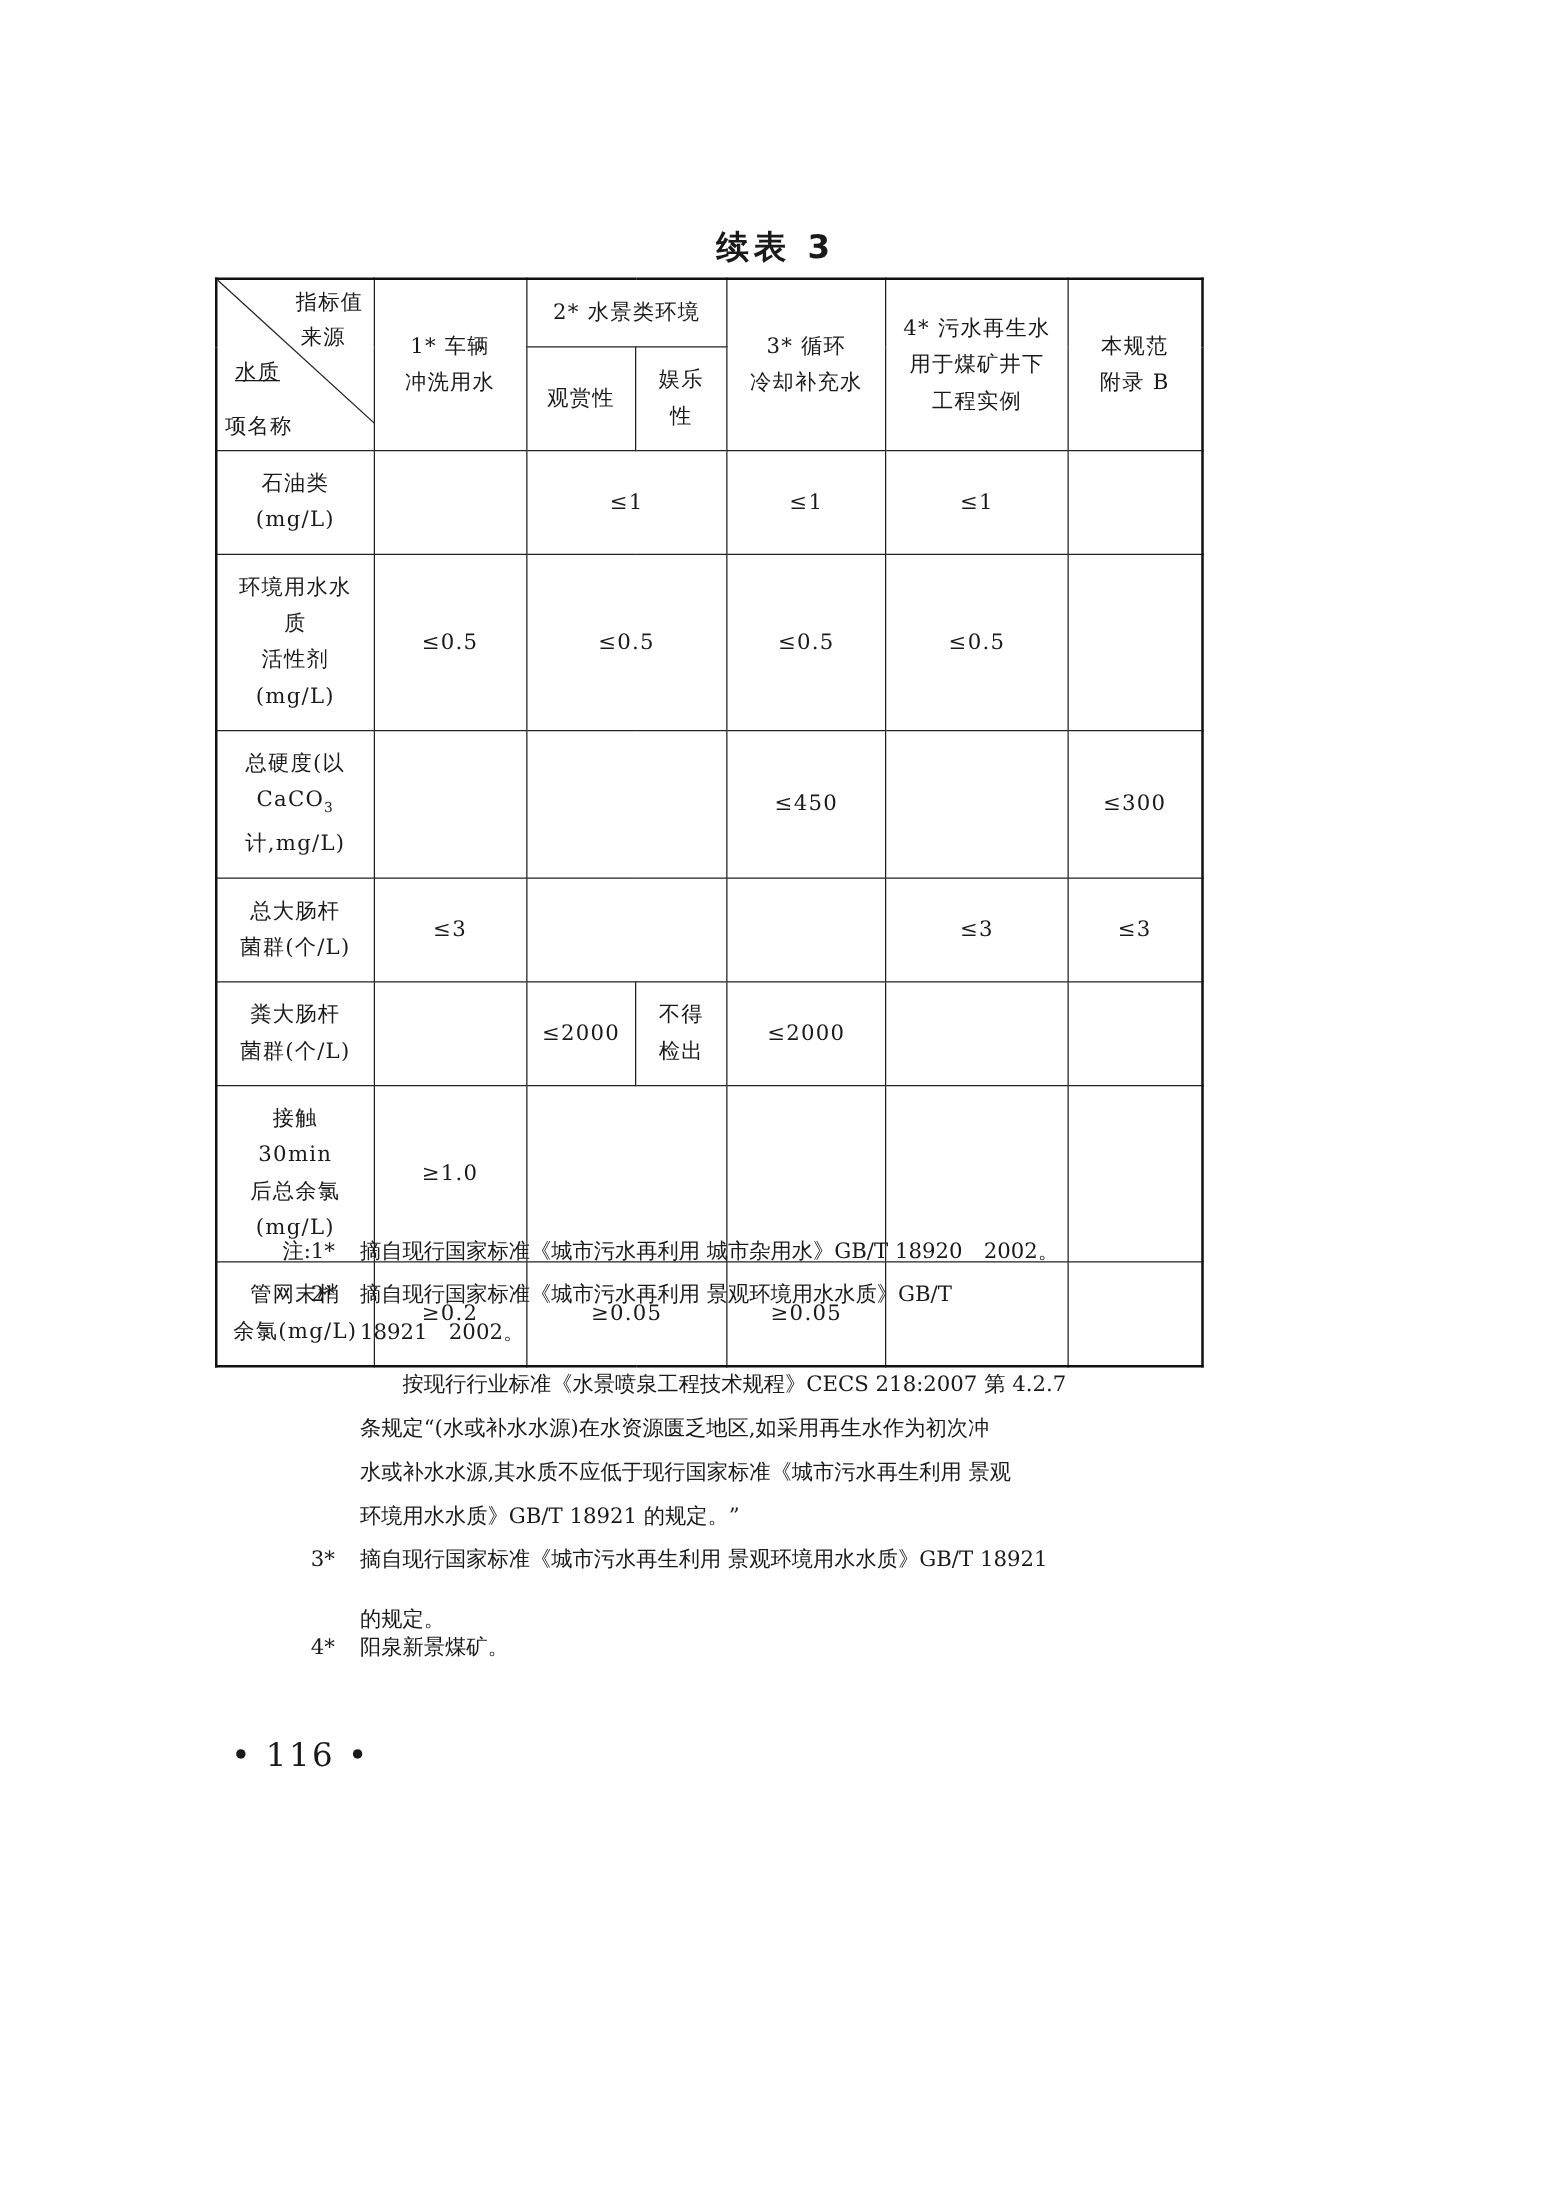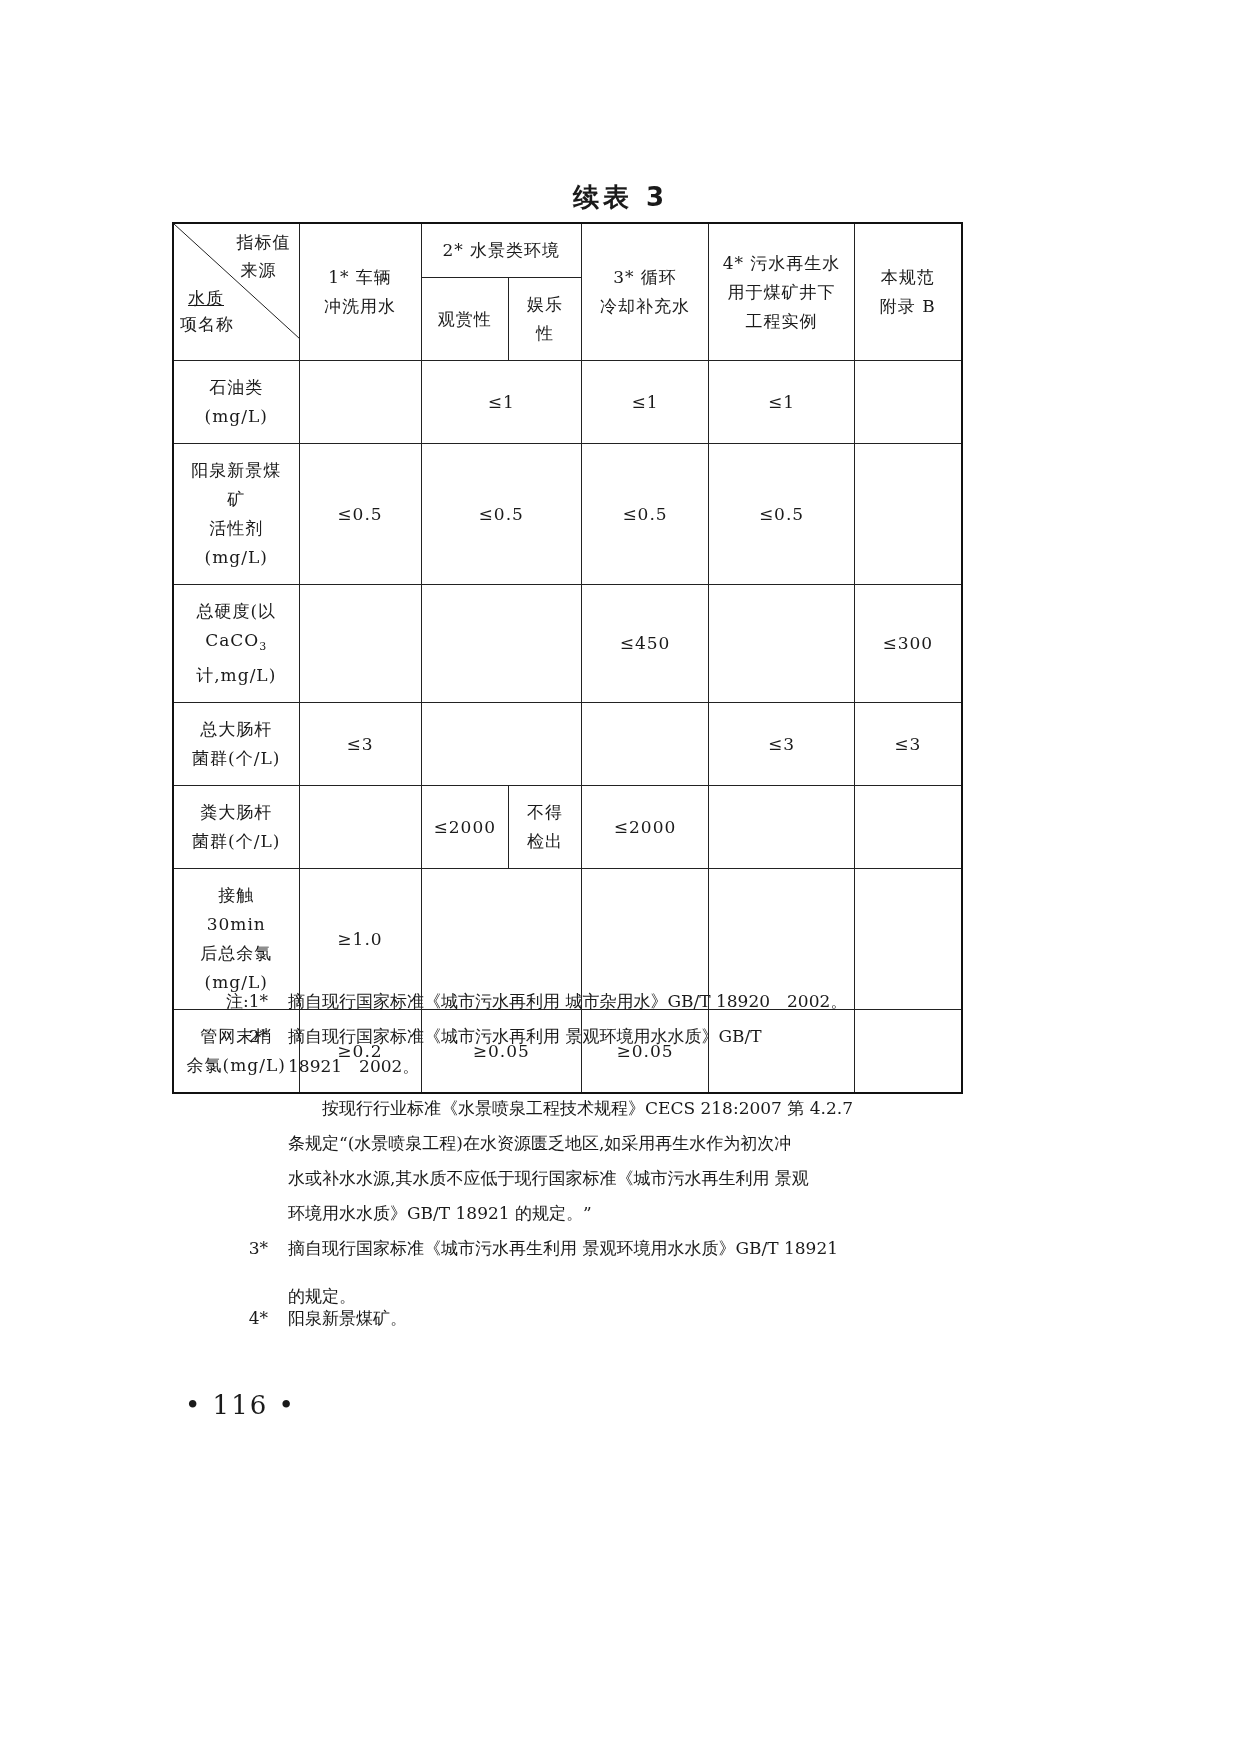--- a/index.html
+++ b/index.html
@@ -9,21 +9,21 @@
              font-family: "DejaVu Sans", sans-serif; font-weight: bold; font-size: 26px; letter-spacing: 4px; }
     table.data { position: absolute; left: 172px; top: 222px; border-collapse: collapse;
                  border: 2px solid #111; table-layout: fixed; }
     table.data td { border: 1px solid #222; text-align: center; vertical-align: middle;
                     font-size: 17px; line-height: 29px; padding: 12px; letter-spacing: 1px; }
     .hdr-diag { position: relative; }
     .hdr-diag svg { position: absolute; left: 0; top: 0; }
     .hdr-diag .t1 { position: absolute; right: 8px; top: 4px; }
     .hdr-diag .t2 { position: absolute; right: 22px; top: 32px; }
     .hdr-diag .t3 { position: absolute; left: 14px; top: 60px; text-decoration: underline; }
-    .hdr-diag .t4 { position: absolute; left: 6px; top: 86px; font-family: Liberation Serif, serif; }
+    .hdr-diag .t4 { position: absolute; left: 6px; top: 102px; font-family: Liberation Serif, serif; }
     .notes { position: absolute; left: 0; top: 985px; width: 1241px; font-size: 17px; line-height: 33px; }
     .note { position: absolute; }
     .nlabel { position: absolute; text-align: right; }
     .ntext { position: absolute; left: 288px; width: 655px; text-align: justify; }
     .pageno { position: absolute; left: 185px; top: 1390px; font-size: 26px; letter-spacing: 2px; }
     .sub { font-size: 11px; vertical-align: sub; }
   </style>
 </head>
 <body>
 
@@ -81,21 +81,21 @@
         </td>
     <td></td>
     <td colspan="2">≤1</td>
     <td>≤1</td>
     <td>≤1</td>
     <td></td>
   </tr>
 
   <tr style="height:117px">
     <td>
-          <div>阳泉新景煤矿</div>
+          <div>环境用水水质</div>
           <div>活性剂</div>
           <div>(mg/L)</div>
         </td>
     <td>≤0.5</td>
     <td colspan="2">≤0.5</td>
     <td>≤0.5</td>
     <td>≤0.5</td>
     <td></td>
   </tr>
 
@@ -172,21 +172,21 @@
     <span class="nlabel" style="left:180px;width:88px;">注:1*</span>
     <span class="ntext" style="top:0">摘自现行国家标准《城市污水再利用 城市杂用水》GB/T 18920　2002。</span>
   </div>
   <div class="note" style="top:35px;">
     <span class="nlabel" style="left:180px;width:88px;">2*</span>
     <span class="ntext" style="top:0">摘自现行国家标准《城市污水再利用 景观环境用水水质》GB/T</span>
     <span class="ntext" style="top:30px">18921　2002。</span>
   </div>
   <div class="note" style="top:107px;">
     <span class="ntext" style="top:0">　　按现行行业标准《水景喷泉工程技术规程》CECS 218:2007 第 4.2.7</span>
-    <span class="ntext" style="top:35px">条规定“(水景喷泉工程)在水资源匮乏地区,如采用再生水作为初次冲</span>
+    <span class="ntext" style="top:35px">条规定“(水或补水水源)在水资源匮乏地区,如采用再生水作为初次冲</span>
     <span class="ntext" style="top:70px">水或补水水源,其水质不应低于现行国家标准《城市污水再生利用 景观</span>
     <span class="ntext" style="top:105px">环境用水水质》GB/T 18921 的规定。”</span>
   </div>
   <div class="note" style="top:247px;">
     <span class="nlabel" style="left:180px;width:88px;">3*</span>
     <span class="ntext" style="top:0">摘自现行国家标准《城市污水再生利用 景观环境用水水质》GB/T 18921</span>
     <span class="ntext" style="top:48px">的规定。</span>
   </div>
   <div class="note" style="top:317px;">
     <span class="nlabel" style="left:180px;width:88px;">4*</span>

